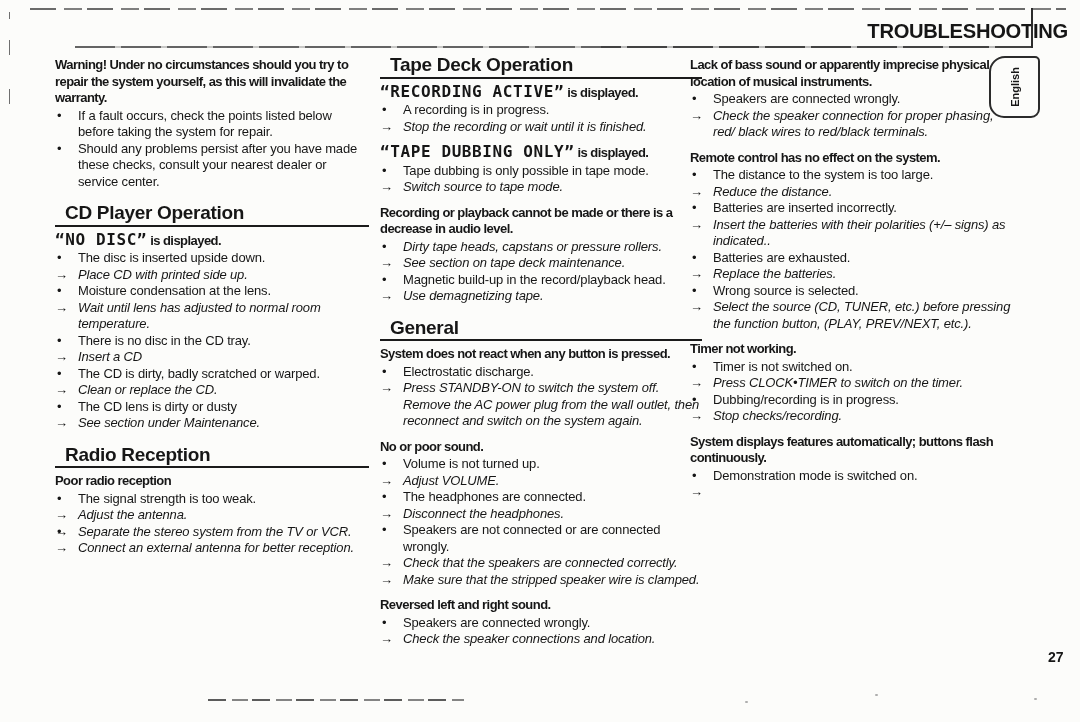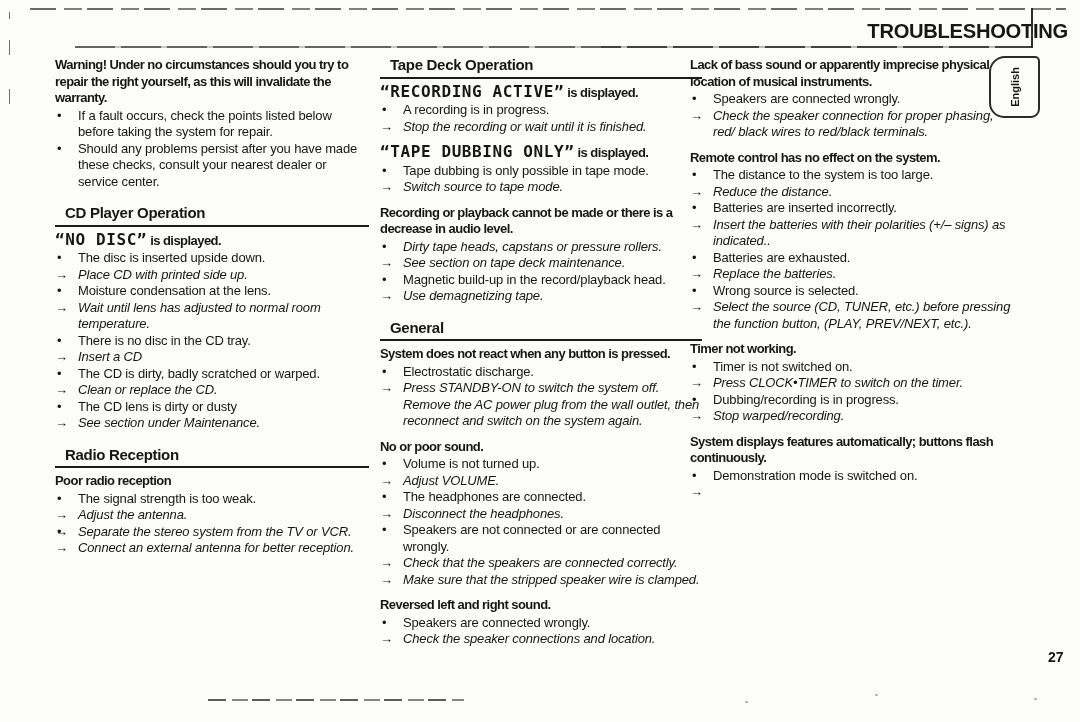--- a/index.html
+++ b/index.html
@@ -52,21 +52,21 @@
 
   
   .col{position:absolute;top:57px;font-size:13px;line-height:16.5px;letter-spacing:-0.15px;}
   #col-0{left:55px;width:314px;}
   #col-1{left:380px;width:322px;}
   #col-2{left:690px;width:324px;}
 
   .section{margin-top:15px;}
   .section:first-child{margin-top:0;}
   .section-title{
-    font-size:15px;font-weight:700;letter-spacing:-0.3px;
+    font-size:19px;font-weight:700;letter-spacing:-0.3px;
     padding:0 0 3px 10px;margin:0 0 5px 0;
     border-bottom:2.5px solid #1b1b1b;
   }
   .block{margin-top:9px;}
   .section-title + .block{margin-top:3px;}
   .section > .block:first-child{margin-top:0;}
   .block-heading{font-weight:700;letter-spacing:-0.55px;margin-bottom:1px;}
   .display-text{
     font-family:"DejaVu Sans Mono",monospace;
     font-size:16px;font-weight:700;letter-spacing:.6px;
@@ -93,21 +93,21 @@
   <div class="rule-header-bottom"></div>
   <div class="rule-header-right"></div>
 
   <div class="lang-tab">
     <span>English</span>
   </div>
 
   <div class="col" id="col-0">
       <section class="section">
         <div class="block">
-          <div class="block-heading">Warning! Under no circumstances should you try to repair the right yourself, as this will invalidate the warranty.</div>
+          <div class="block-heading">Warning! Under no circumstances should you try to repair the system yourself, as this will invalidate the warranty.</div>
           <div class="item bullet"><span class="marker">•</span><span>If a fault occurs, check the points listed below before taking the system for repair.</span></div>
           <div class="item bullet"><span class="marker">•</span><span>Should any problems persist after you have made these checks, consult your nearest dealer or service center.</span></div>
         </div>
       </section>
       <section class="section">
         <div class="section-title">CD Player Operation</div>
         <div class="block">
           <div class="block-heading"><span class="display-text">“NO DISC”</span> <span>is displayed.</span></div>
           <div class="item bullet"><span class="marker">•</span><span>The disc is inserted upside down.</span></div>
           <div class="item arrow"><span class="marker">→</span><span>Place CD with printed side up.</span></div>
@@ -194,21 +194,21 @@
           <div class="item bullet"><span class="marker">•</span><span>Batteries are exhausted.</span></div>
           <div class="item arrow"><span class="marker">→</span><span>Replace the batteries.</span></div>
           <div class="item bullet"><span class="marker">•</span><span>Wrong source is selected.</span></div>
           <div class="item arrow"><span class="marker">→</span><span>Select the source (CD, TUNER, etc.) before pressing the function button, (PLAY, PREV/NEXT, etc.).</span></div>
         </div>
         <div class="block">
           <div class="block-heading">Timer not working.</div>
           <div class="item bullet"><span class="marker">•</span><span>Timer is not switched on.</span></div>
           <div class="item arrow"><span class="marker">→</span><span>Press CLOCK•TIMER to switch on the timer.</span></div>
           <div class="item bullet"><span class="marker">•</span><span>Dubbing/recording is in progress.</span></div>
-          <div class="item arrow"><span class="marker">→</span><span>Stop warped/recording.</span></div>
+          <div class="item arrow"><span class="marker">→</span><span>Stop checks/recording.</span></div>
         </div>
         <div class="block">
           <div class="block-heading">System displays features automatically; buttons flash continuously.</div>
           <div class="item bullet"><span class="marker">•</span><span>Demonstration mode is switched on.</span></div>
           <div class="item arrow"><span class="marker">→</span></div>
         </div>
       </section>
     </div>
 
   <div class="page-number">27</div>

